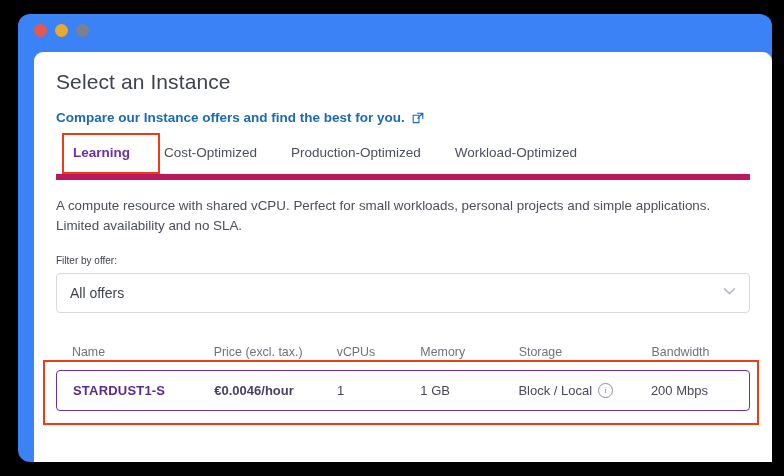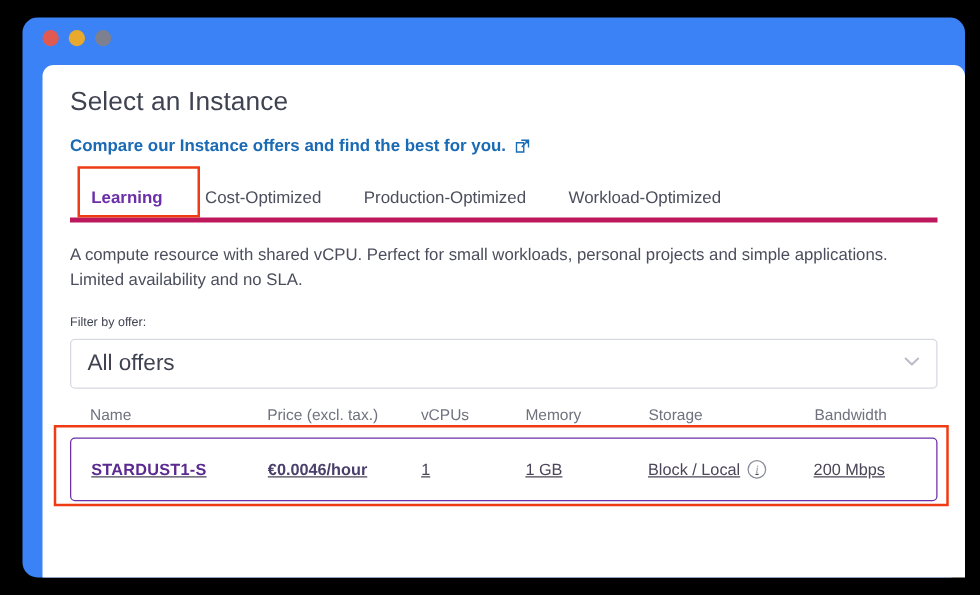--- a/index.html
+++ b/index.html
@@ -75,23 +75,23 @@
     font-weight: 600;
     text-decoration: none;
     margin-bottom: 0;
   }
   .ext-icon { display:inline-block; line-height:0; }
 
   
   .tabs-wrap {
     position: relative;
     margin-top: 14px;
-    border-bottom: 4px solid #be185d;
-    display: flex;
-    align-items: flex-end;
+    border-bottom: 6px solid #be185d;
+    display: flex;
+    align-items: center;
     gap: 0;
     height: 34px;
   }
   .tab {
     font-size: 13.5px;
     color: #4b4e5c;
     padding: 0 17px 9px 17px;
     cursor: pointer;
     white-space: nowrap;
     position: relative;
@@ -137,47 +137,46 @@
     margin: 18px 0 7px 0;
   }
   .select-box {
     height: 38px;
     border: 1px solid #d7d9e0;
     border-radius: 4px;
     display: flex;
     align-items: center;
     justify-content: space-between;
     padding: 0 13px;
-    font-size: 18px;
+    font-size: 14px;
     color: #3f4250;
     background: #fff;
     cursor: pointer;
   }
   .chev { color: #b9bcc8; font-size: 11px; line-height: 1; }
 
   
-  .table { margin-top: 14px; position: relative; }
+  .table { margin-top: 32px; position: relative; }
   .thead {
     display: flex;
     font-size: 12.4px;
     color: #70737f;
     padding: 0 0 11px 0;
   }
   .row-outer { position: relative; }
   .row {
     display: flex;
     align-items: center;
-    height: 51px;
+    height: 41px;
     border: 1.4px solid #6c2fa8;
     border-radius: 4px;
     background: #fff;
     font-size: 13px;
     color: #4b4558;
     box-sizing: border-box;
-    text-decoration: underline;
   }
   .c-name  { width: 160px; padding-left: 16px; box-sizing: border-box; }
   .c-price { width: 125px; }
   .c-vcpu  { width: 85px; }
   .c-mem   { width: 100px; }
   .c-stor  { width: 135px; }
   .c-band  { width: 100px; }
   .thead .c-name { padding-left: 16px; }
 
   .row .c-name {

